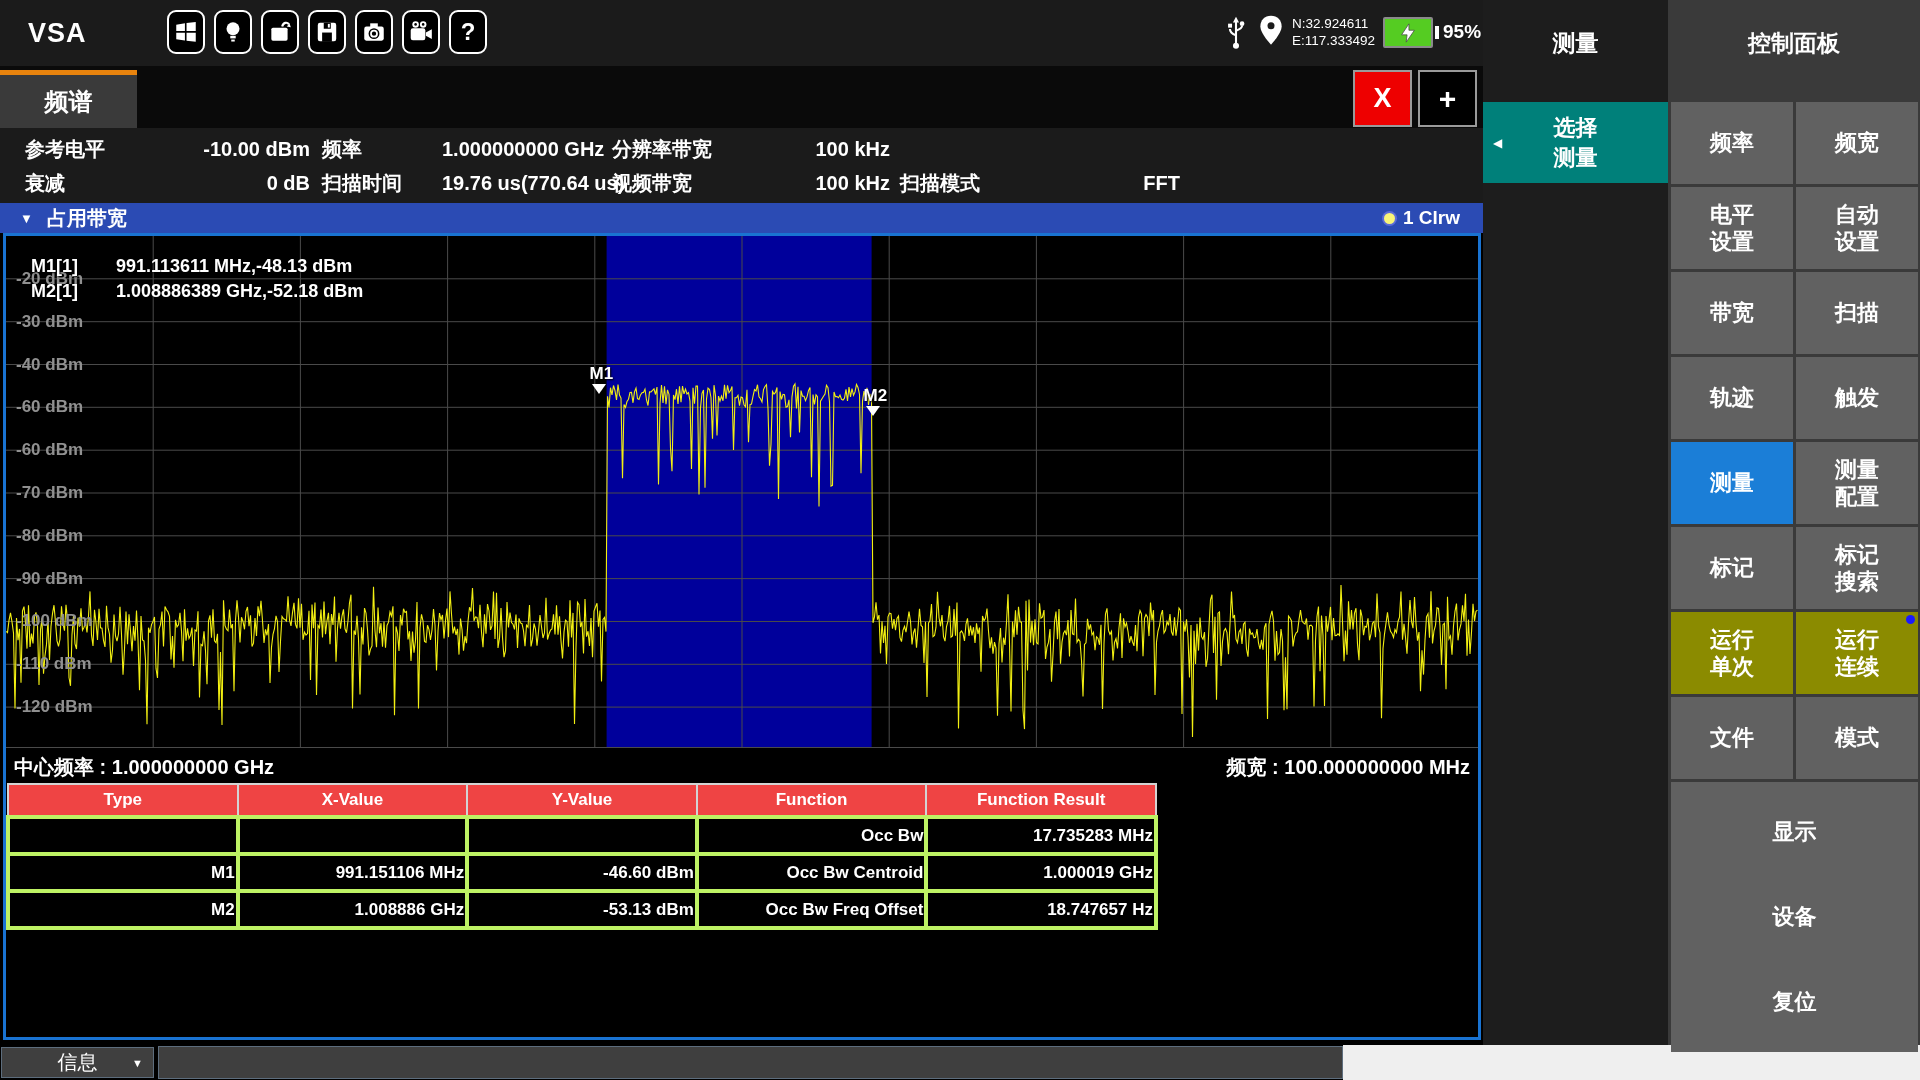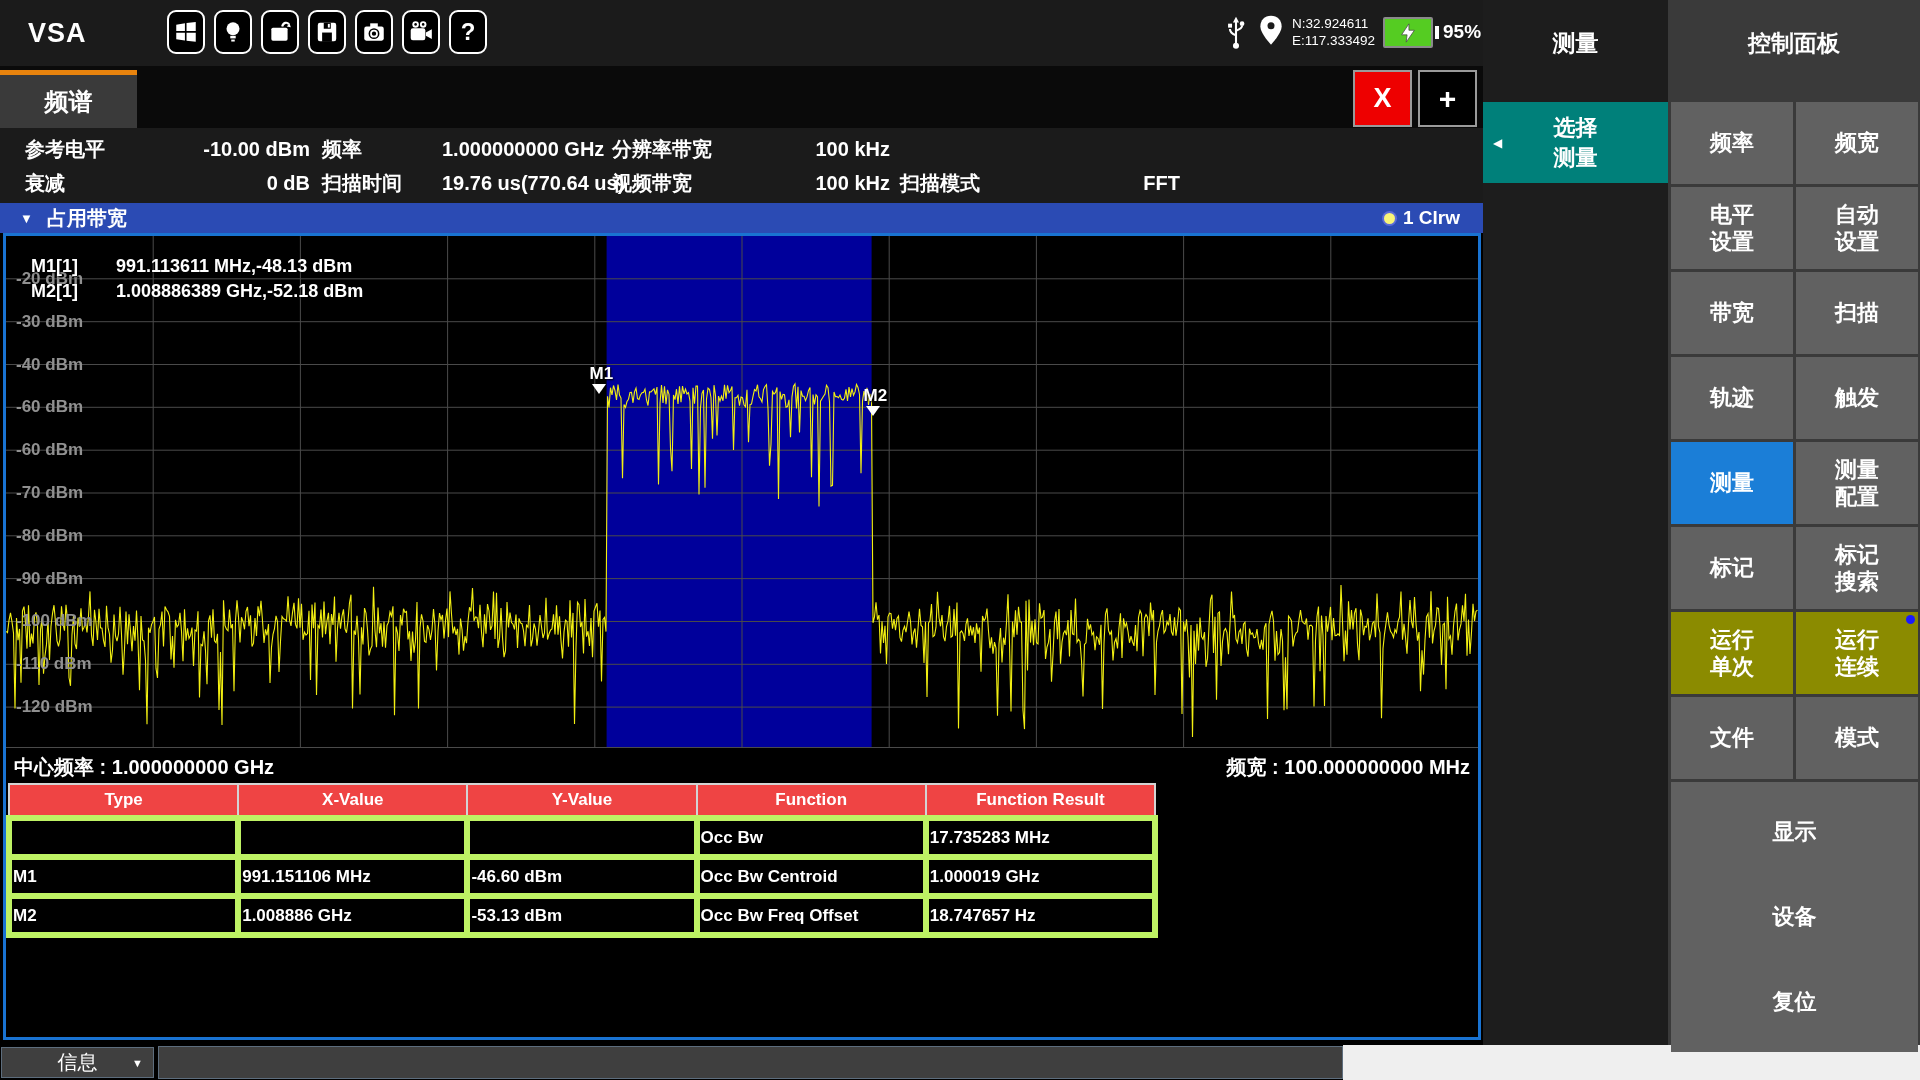--- a/index.html
+++ b/index.html
@@ -52,21 +52,21 @@
   .readout{position:absolute;left:25px;display:flex;font-size:18px;font-weight:bold;white-space:nowrap;text-shadow:1px 1px 2px #000;}
   .readout .rid{width:85px;}
   .marker{position:absolute;width:60px;}
   .marker .mlabel{font-size:17px;font-weight:bold;text-shadow:1px 1px 2px #000;}
   .marker .tri{width:0;height:0;border-left:7px solid transparent;border-right:7px solid transparent;
     border-top:10px solid #fff;margin-left:2px;}
   #plot-footer{height:33px;display:flex;align-items:flex-end;justify-content:space-between;
     padding:0 8px;font-size:20px;font-weight:bold;white-space:nowrap;gap:47px;}
   #mtable{border-collapse:collapse;table-layout:fixed;width:1152px;margin-top:2px;font-size:17px;font-weight:bold;}
   #mtable th{background:#ef4444;height:28px;border:2px solid #d4d4d4;text-align:center;}
-  #mtable td{height:31px;border:6px solid #bef264;text-align:left;background:#000;}
+  #mtable td{height:31px;border:4px solid #bef264;text-align:right;background:#000;}
   
   #info-box{position:absolute;left:1px;top:1047px;width:153px;height:31px;background:#3f3f3f;
     border:1.5px solid #5d6d7d;box-sizing:border-box;display:flex;align-items:center;justify-content:center;cursor:pointer;}
   #info-box .lbl{font-size:20px;font-weight:normal;}
   #info-box .arr{position:absolute;right:10px;font-size:11px;}
   #msg-strip{position:absolute;left:158px;top:1046px;width:1185px;height:33px;background:#3f3f3f;
     border:1.5px solid #5d6d7d;box-sizing:border-box;}
   #light-strip{position:absolute;left:1343px;top:1045px;width:577px;height:35px;background:#efefef;}
   
   #meas-col{position:absolute;left:1483px;top:0;width:185px;height:1045px;background:#1d1d1d;}

